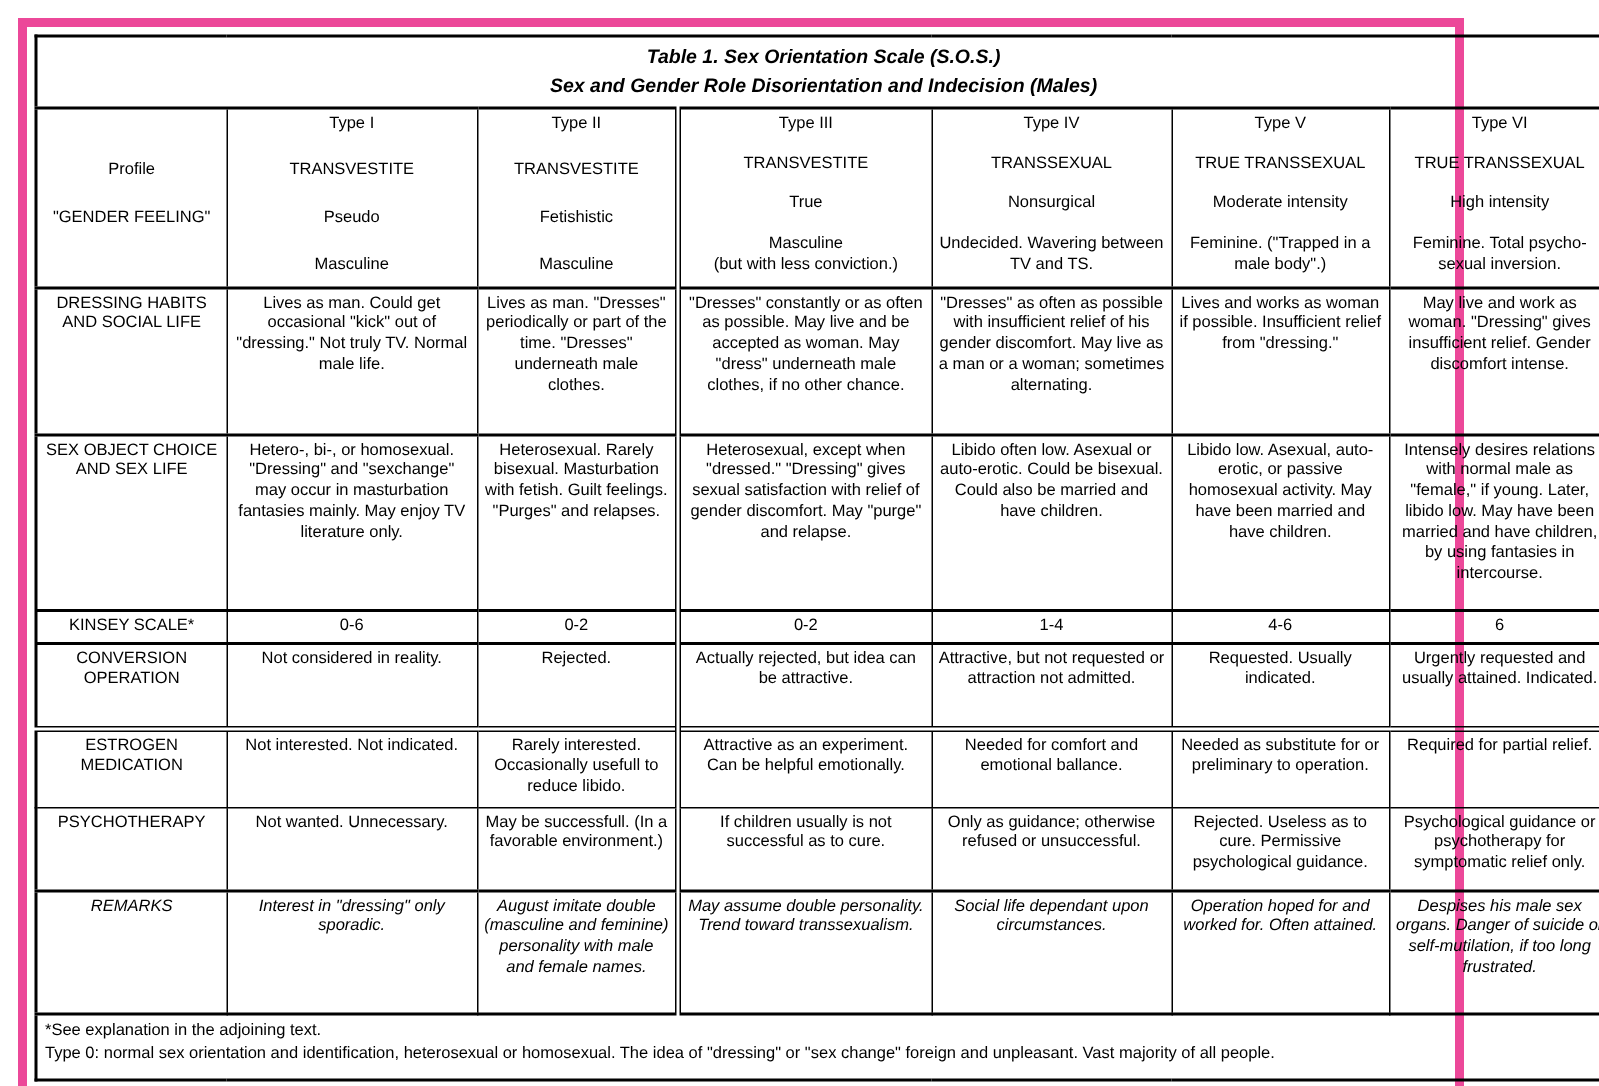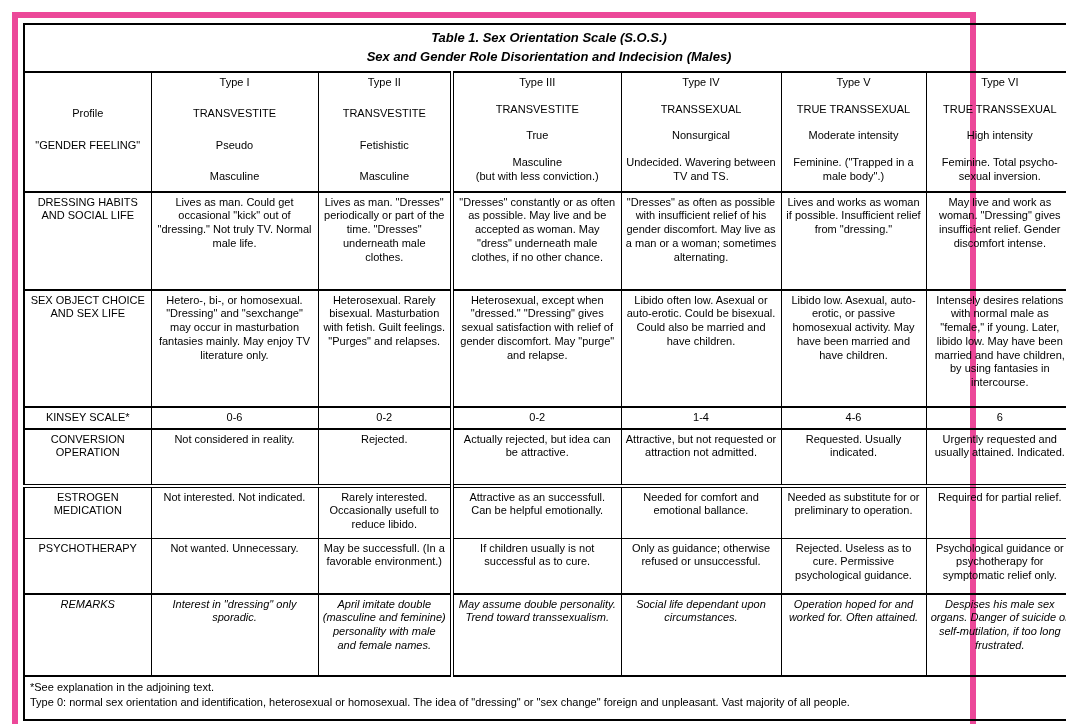--- a/index.html
+++ b/index.html
@@ -158,40 +158,40 @@
     <td class="dbl">Actually rejected, but idea can be attractive.</td>
     <td>Attractive, but not requested or attraction not admitted.</td>
     <td>Requested. Usually indicated.</td>
     <td>Urgently requested and usually attained. Indicated.</td>
   </tr>
 
   <tr class="r-estrogen">
     <td>ESTROGEN MEDICATION</td>
     <td>Not interested. Not indicated.</td>
     <td>Rarely interested. Occasionally usefull to reduce libido.</td>
-    <td class="dbl">Attractive as an successfull. Can be helpful emotionally.</td>
+    <td class="dbl">Attractive as an experiment. Can be helpful emotionally.</td>
     <td>Needed for comfort and emotional ballance.</td>
     <td>Needed as substitute for or preliminary to operation.</td>
     <td>Required for partial relief.</td>
   </tr>
 
   <tr class="r-psycho">
     <td>PSYCHOTHERAPY</td>
     <td>Not wanted. Unnecessary.</td>
     <td>May be successfull. (In a favorable environment.)</td>
     <td class="dbl">If children usually is not successful as to cure.</td>
     <td>Only as guidance; otherwise refused or unsuccessful.</td>
     <td>Rejected. Useless as to cure. Permissive psychological guidance.</td>
     <td>Psychological guidance or psychotherapy for symptomatic relief only.</td>
   </tr>
 
   <tr class="r-remarks tt">
     <td>REMARKS</td>
     <td>Interest in "dressing" only sporadic.</td>
-    <td>April imitate double (masculine and feminine) personality with male and female names.</td>
+    <td>August imitate double (masculine and feminine) personality with male and female names.</td>
     <td class="dbl">May assume double personality. Trend toward transsexualism.</td>
     <td>Social life dependant upon circumstances.</td>
     <td>Operation hoped for and worked for. Often attained.</td>
     <td>Despises his male sex organs. Danger of suicide or self-mutilation, if too long frustrated.</td>
   </tr>
 
   <tr class="r-foot">
     <td colspan="7" class="foot-cell">
       <div>*See explanation in the adjoining text.</div>
       <div>Type 0: normal sex orientation and identification, heterosexual or homosexual. The idea of "dressing" or "sex change" foreign and unpleasant. Vast majority of all people.</div>

